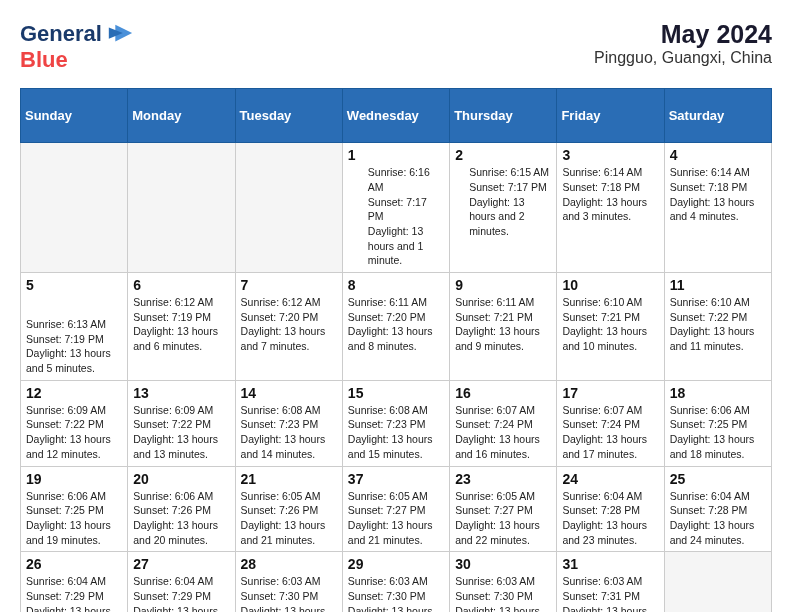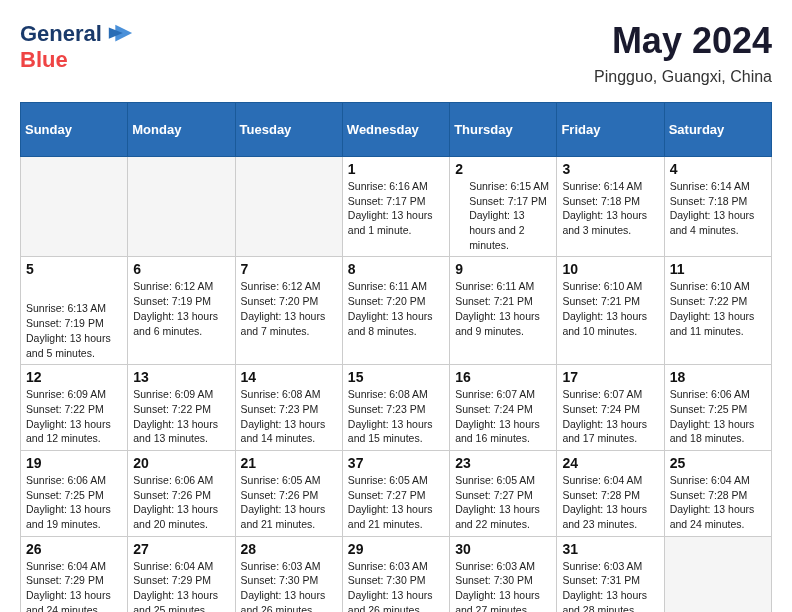--- a/index.html
+++ b/index.html
@@ -28,28 +28,27 @@
     }
     .logo-icon {
       width: 28px;
       height: 28px;
       margin-left: 4px;
     }
     .title-block {
       text-align: right;
     }
     .main-title {
-      font-size: 36px;
+      font-size: 25px;
       font-weight: bold;
       color: #1a1a2e;
     }
     .subtitle {
       font-size: 16px;
       color: #333;
-      margin-top: 6px;
     }
     .calendar {
       width: 100%;
       border-collapse: collapse;
     }
     .calendar th {
       background: #2a6db5;
       color: #fff;
       font-size: 13px;
       font-weight: bold;
@@ -117,21 +116,21 @@
         <th>Saturday</th>
       </tr>
   </thead>
   <tbody id="calendar-body">
   <tr>
         <td class="empty"></td>
         <td class="empty"></td>
         <td class="empty"></td>
         <td>
           <span class="day-num">1</span>
-          <div class="cell-info" style="white-space: pre-line;">Sunrise: 6:16 AM
+          <div class="cell-info" style="white-space: pre-line; margin-left: 20px;">Sunrise: 6:16 AM
 Sunset: 7:17 PM
 Daylight: 13 hours and 1 minute.</div>
         </td>
         <td>
           <span class="day-num">2</span>
           <div class="cell-info" style="white-space: pre-line; margin-left: 14px;">Sunrise: 6:15 AM
 Sunset: 7:17 PM
 Daylight: 13 hours and 2 minutes.</div>
         </td>
         <td>

